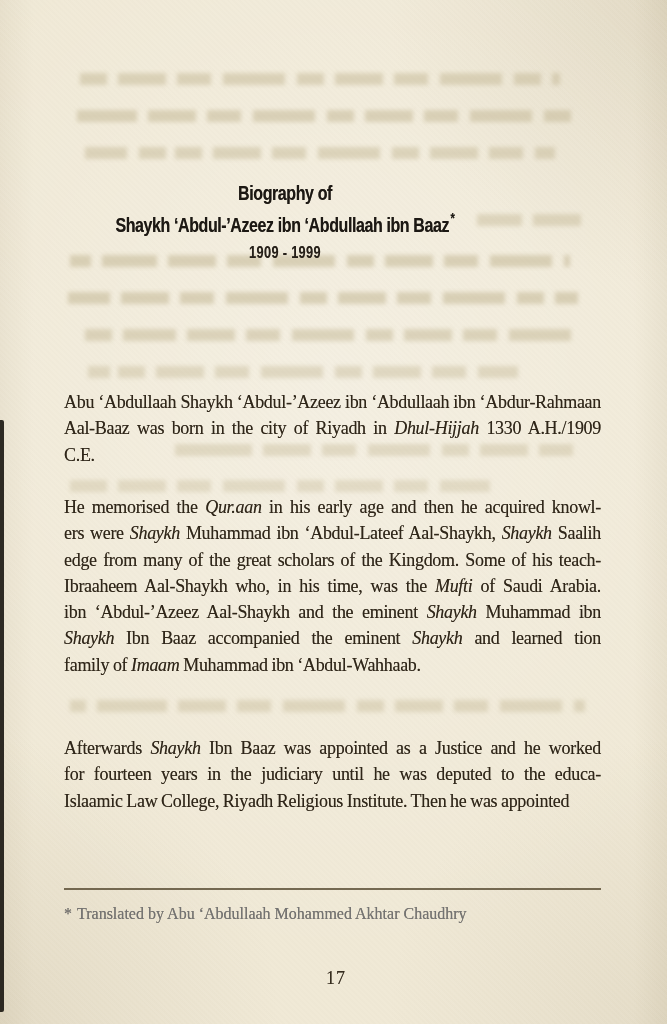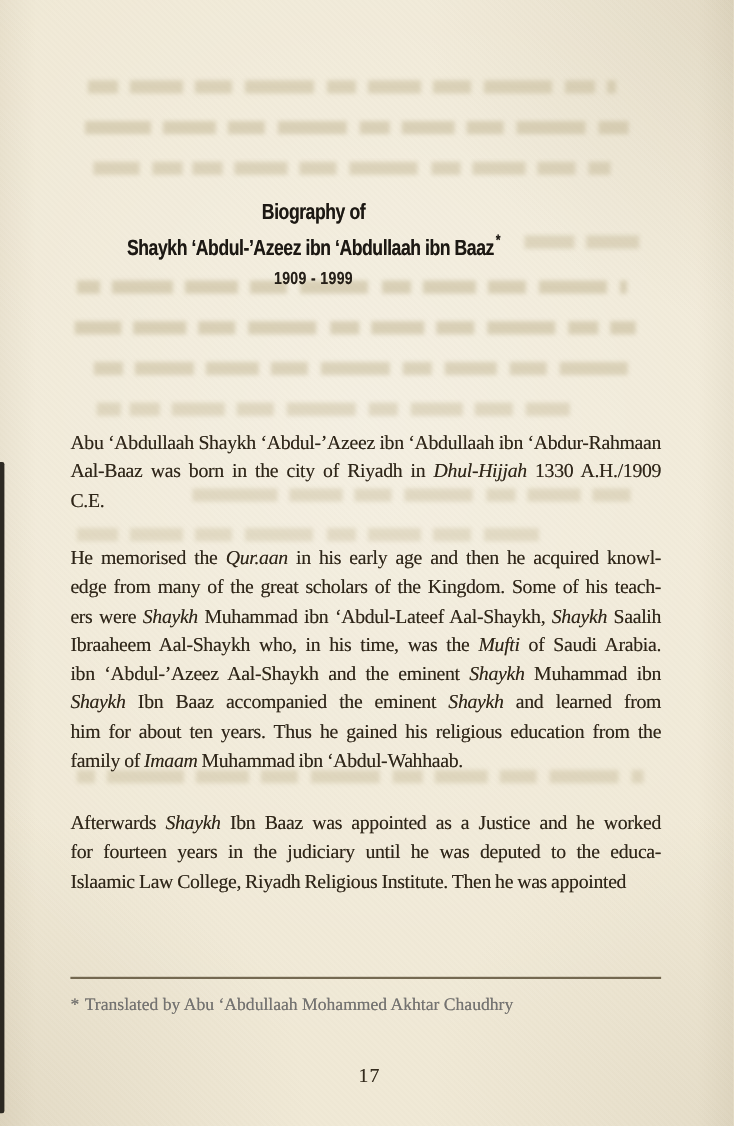--- a/index.html
+++ b/index.html
@@ -97,26 +97,25 @@
 </div>
 
 <div class="content">
   <div class="para" style="top: 389px;">
       <div class="tline"><span>Abu ‘Abdullaah Shaykh ‘Abdul-’Azeez ibn ‘Abdullaah ibn ‘Abdur-Rahmaan</span></div>
       <div class="tline"><span>Aal-Baaz was born in the city of Riyadh in </span><span class="it">Dhul-Hijjah</span><span> 1330 A.H./1909</span></div>
       <div class="tline tline-last"><span>C.E.</span></div>
     </div>
   <div class="para" style="top: 494px;">
       <div class="tline"><span>He memorised the </span><span class="it">Qur.aan</span><span> in his early age and then he acquired knowl-</span></div>
+      <div class="tline"><span>ers were </span><span class="it">Shaykh</span><span> Muhammad ibn ‘Abdul-Lateef Aal-Shaykh, </span><span class="it">Shaykh</span><span> Saalih</span></div>
       <div class="tline"><span>edge from many of the great scholars of the Kingdom. Some of his teach-</span></div>
-      <div class="tline"><span>ers were </span><span class="it">Shaykh</span><span> Muhammad ibn ‘Abdul-Lateef Aal-Shaykh, </span><span class="it">Shaykh</span><span> Saalih</span></div>
       <div class="tline"><span>Ibraaheem Aal-Shaykh who, in his time, was the </span><span class="it">Mufti</span><span> of Saudi Arabia.</span></div>
       <div class="tline"><span>ibn ‘Abdul-’Azeez Aal-Shaykh and the eminent </span><span class="it">Shaykh</span><span> Muhammad ibn</span></div>
-      <div class="tline"><span class="it">Shaykh</span><span> Ibn Baaz accompanied the eminent </span><span class="it">Shaykh</span><span> and learned from</span></div>
-      <div class="tline"><span>him for about ten years. Thus he gained his religious education from the</span></div>
+      <div class="tline"><span class="it">Shaykh</span><span> Ibn Baaz accompanied the eminent </span><span class="it">Shaykh</span><span> and learned tion</span></div>
       <div class="tline tline-last"><span>family of </span><span class="it">Imaam</span><span> Muhammad ibn ‘Abdul-Wahhaab.</span></div>
     </div>
   <div class="para" style="top: 735px;">
       <div class="tline"><span>Afterwards </span><span class="it">Shaykh</span><span> Ibn Baaz was appointed as a Justice and he worked</span></div>
       <div class="tline"><span>for fourteen years in the judiciary until he was deputed to the educa-</span></div>
       <div class="tline tline-last"><span>Islaamic Law College, Riyadh Religious Institute. Then he was appointed</span></div>
     </div>
 </div>
 
 <div class="rule"></div>

